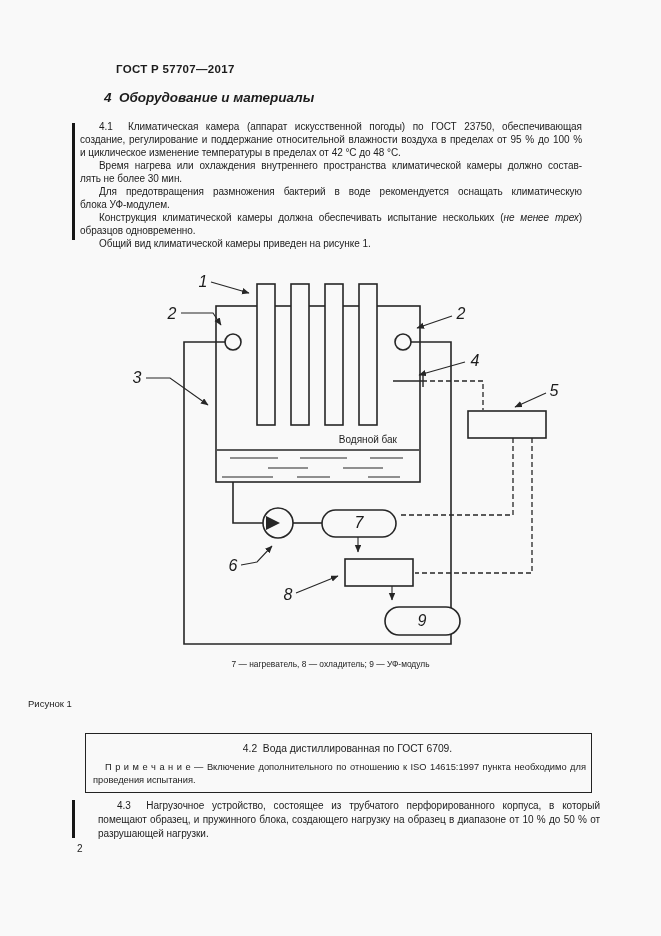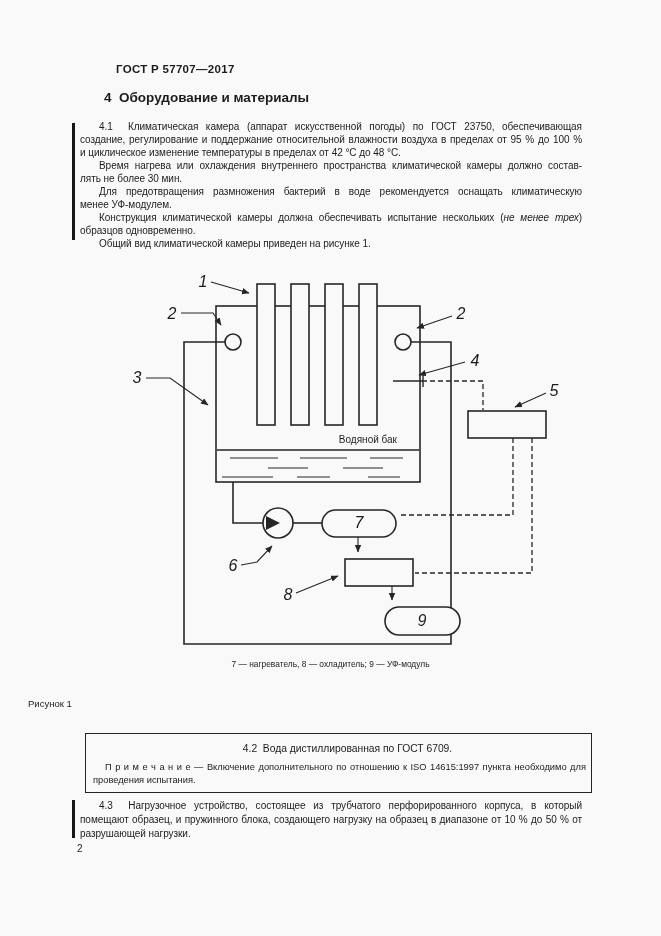--- a/index.html
+++ b/index.html
@@ -4,24 +4,24 @@
 <style>
   html,body{margin:0;padding:0;}
   body{
     width:661px;height:936px;background:#f9f9f9;
     font-family:"Liberation Sans",sans-serif;color:#1c1c1c;
     position:relative;overflow:hidden;
     -webkit-font-smoothing:antialiased;
   }
   .abs{position:absolute;}
   .doc-number{left:80px;top:63px;font-size:11.5px;font-weight:bold;letter-spacing:.3px;margin-left:36px;}
-  .sec-title{left:104px;top:90px;font-size:13.5px;font-weight:bold;}
+  .sec-title{left:104px;top:90px;font-size:13.5px;font-weight:bold;font-style:italic;}
   .textblock{left:80px;width:502px;font-size:10px;line-height:13px;letter-spacing:-0.05px;}
   .b41{top:120px;}
-  .b43{top:799px;line-height:14px;}
+  .b43{top:799px;line-height:14px;margin-left:18px;}
   .line{min-height:13px;}
   .j{text-align:justify;text-align-last:justify;}
   .ind{text-indent:19px;}
   .it{font-style:italic;}
   .cbar{left:72px;width:3px;background:#161616;}
   .bar1{top:123px;height:117px;}
   .bar2{top:800px;height:38px;}
   .legend{left:0;top:658px;width:661px;text-align:center;font-size:8.4px;line-height:13px;color:#222;}
   .fig-cap{left:28px;top:698px;width:632px;text-align:left;font-size:9.5px;}
   .notebox{left:85px;top:733px;width:505px;height:58px;border:1.4px solid #232323;background:transparent;}
@@ -47,21 +47,21 @@
 <div class="abs cbar bar1"></div>
 <div class="abs cbar bar2"></div>
 
 <div class="abs textblock b41">
   <div class="line j ind">4.1&nbsp; Климатическая камера (аппарат искусственной погоды) по ГОСТ 23750, обеспечивающая</div>
   <div class="line j">создание, регулирование и поддержание относительной влажности воздуха в пределах от 95 % до 100 %</div>
   <div class="line">и циклическое изменение температуры в пределах от 42 °С до 48 °С.</div>
   <div class="line j ind">Время нагрева или охлаждения внутреннего пространства климатической камеры должно состав-</div>
   <div class="line">лять не более 30 мин.</div>
   <div class="line j ind">Для предотвращения размножения бактерий в воде рекомендуется оснащать климатическую</div>
-  <div class="line">менее УФ-модулем.</div>
+  <div class="line">блока УФ-модулем.</div>
   <div class="line j ind"><span>Конструкция климатической камеры должна обеспечивать испытание нескольких (</span><span class="it">не менее трех</span><span>)</span></div>
   <div class="line">образцов одновременно.</div>
   <div class="line ind">Общий вид климатической камеры приведен на рисунке 1.</div>
 </div>
 
 <svg class="fig" width="661" height="396" viewBox="0 0 661 396">
   <defs>
     <marker id="ah" markerWidth="8" markerHeight="7" refX="7" refY="3.2" orient="auto" markerUnits="userSpaceOnUse">
       <path d="M0,0 L7.5,3.2 L0,6.4 Z" fill="#262626"></path>
     </marker>

